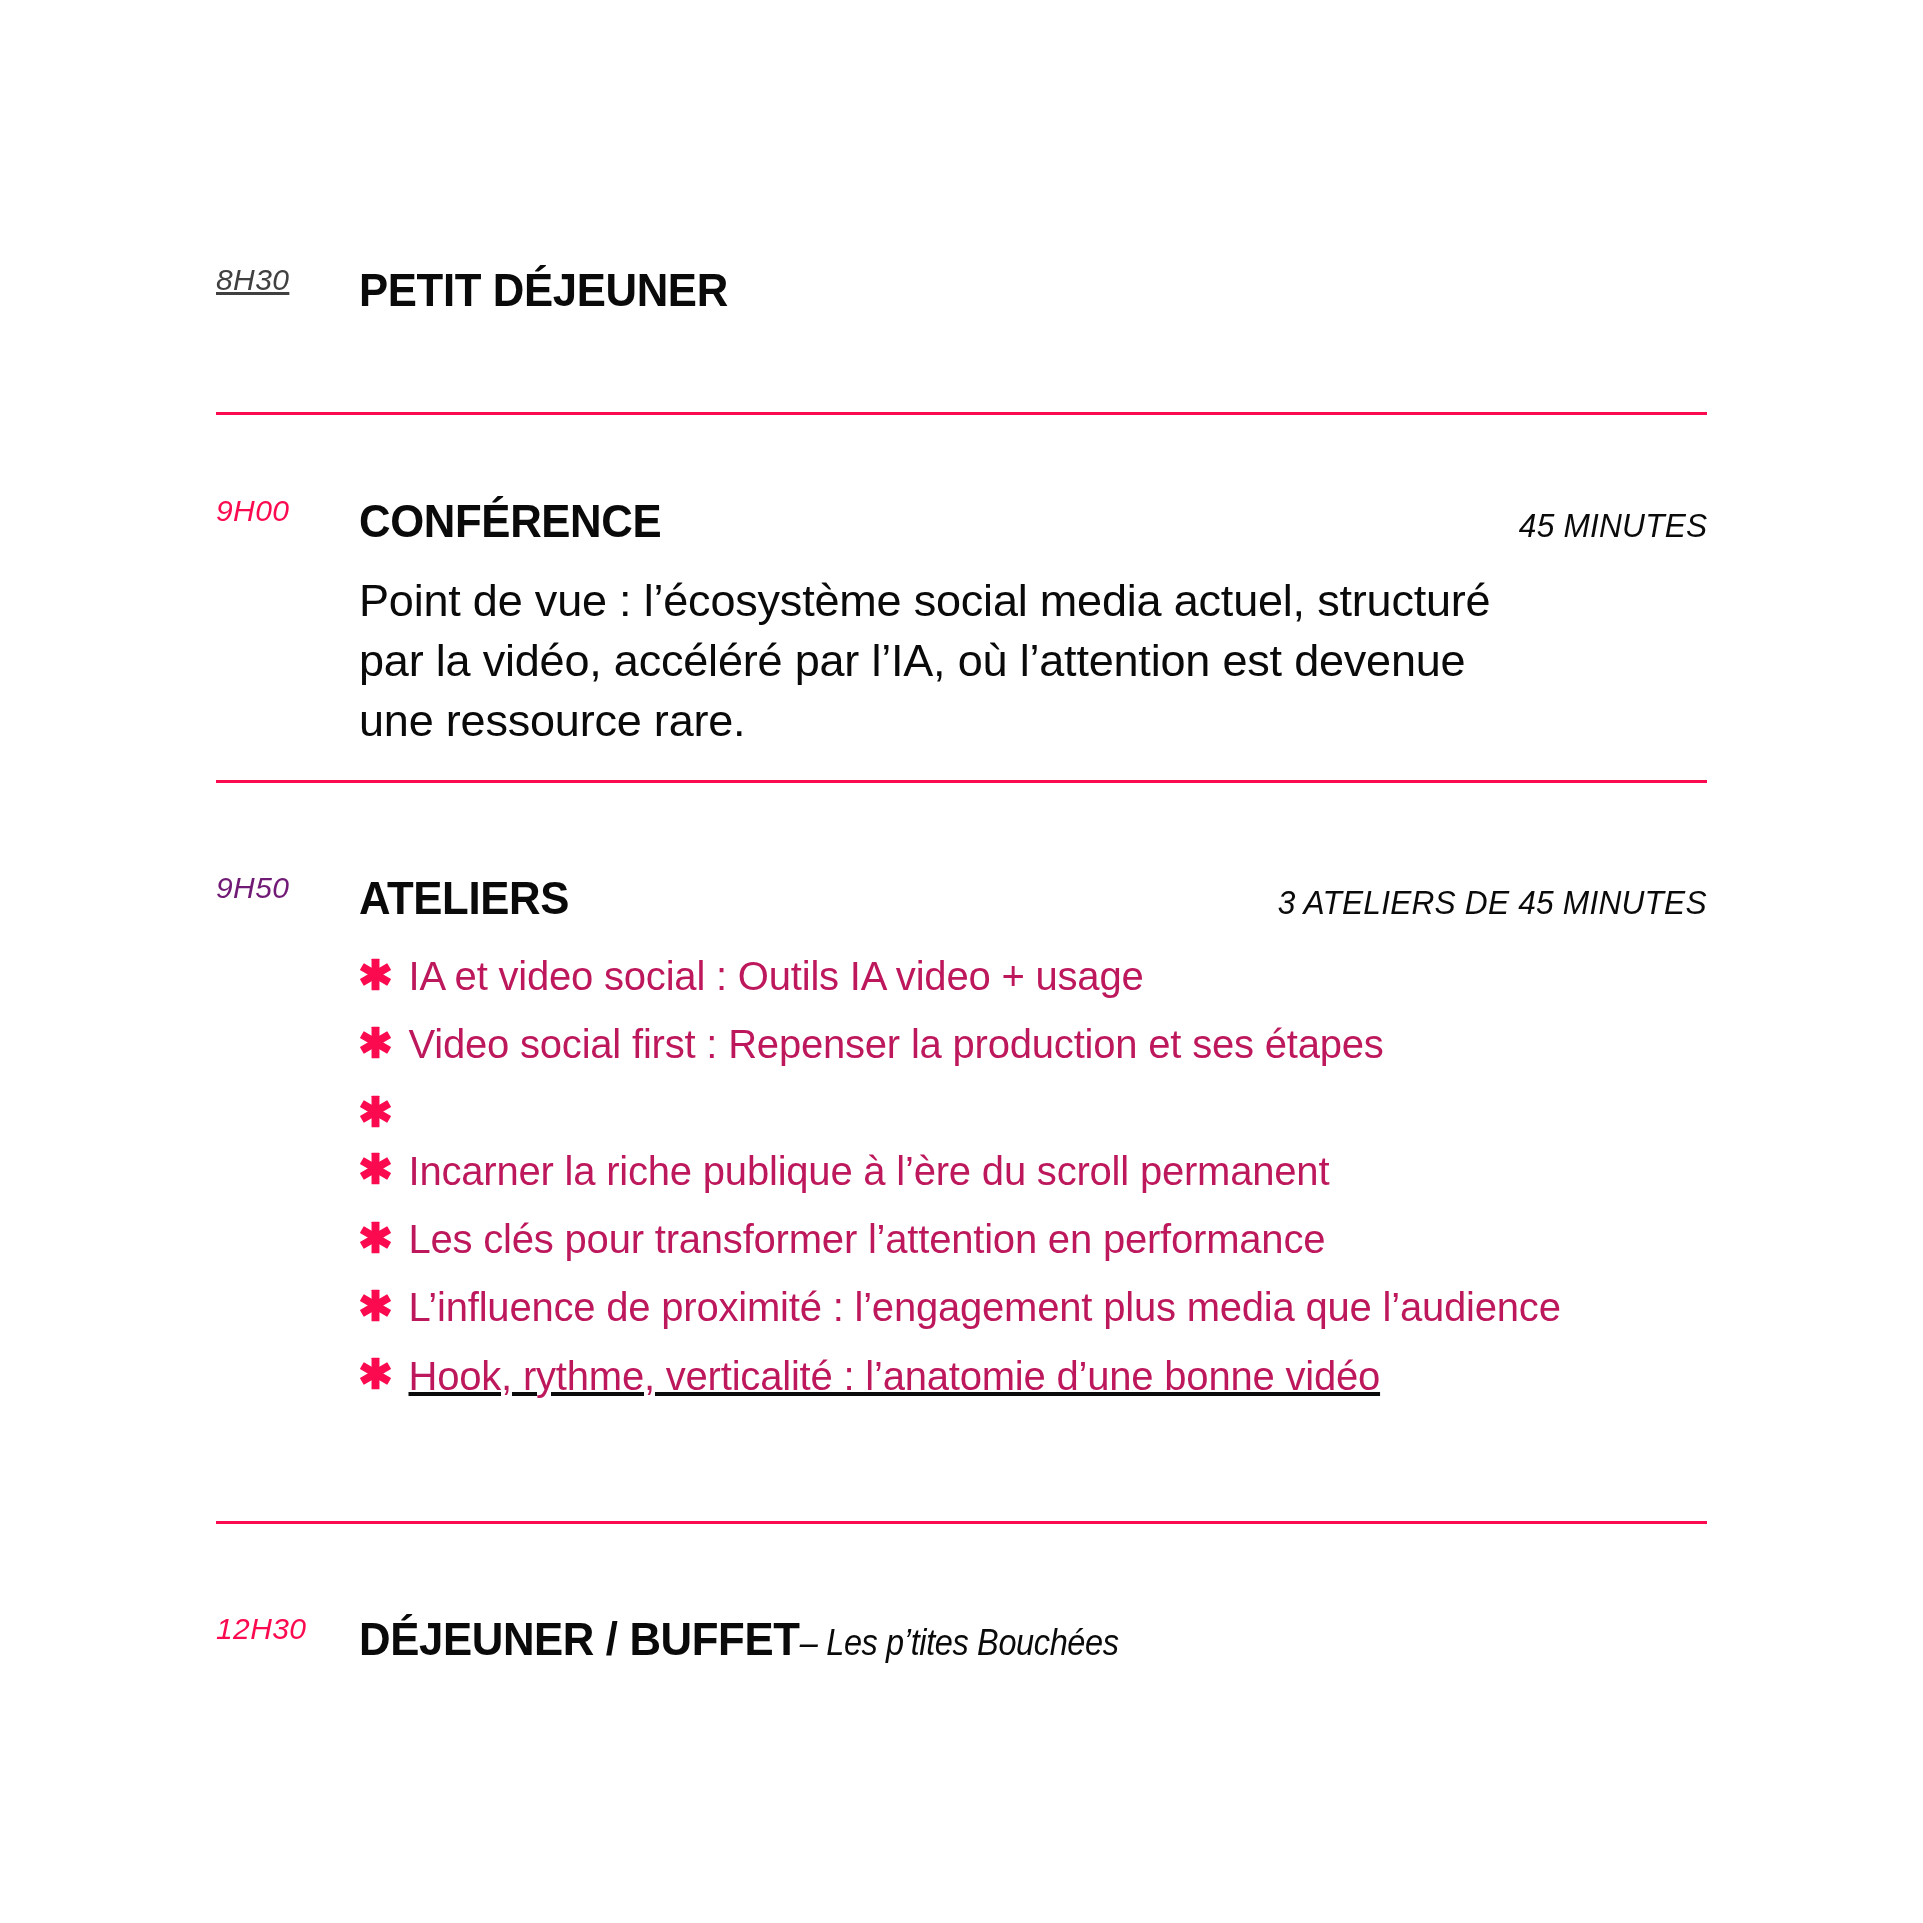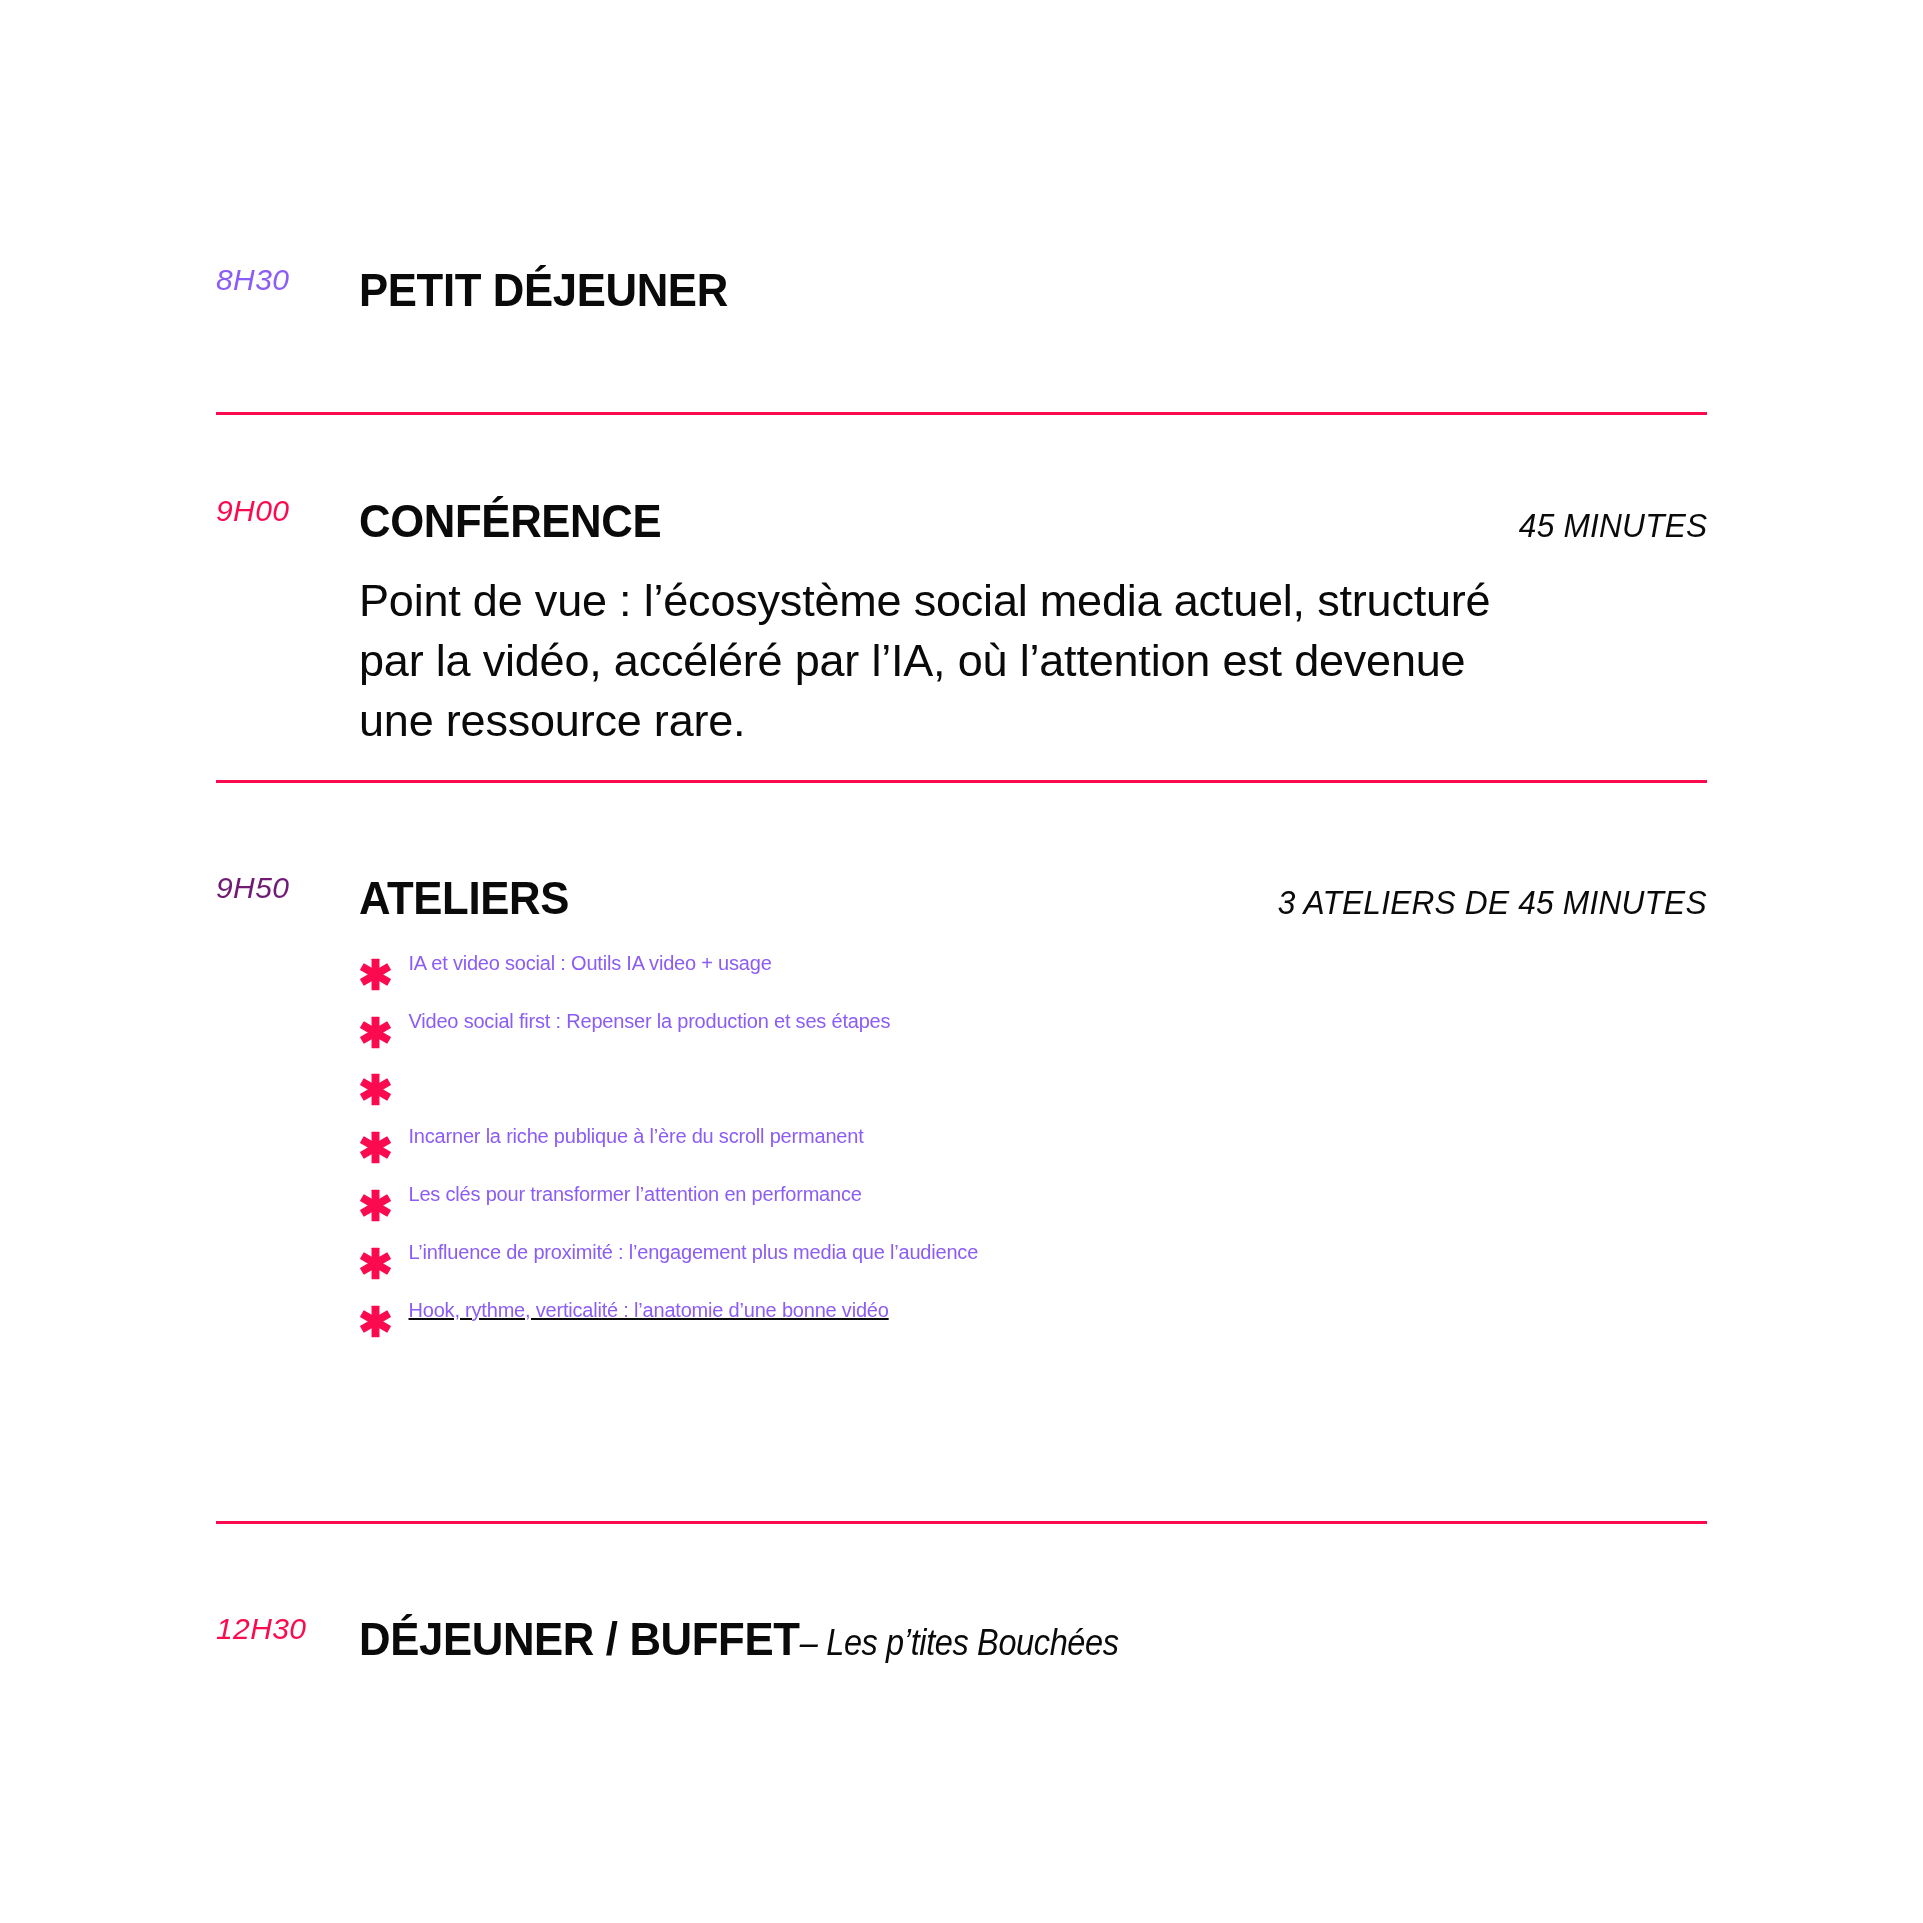--- a/index.html
+++ b/index.html
@@ -133,45 +133,45 @@
   .ast {
     flex: 0 0 auto;
     width: 33px;
     height: 33px;
     margin-right: 16.5px;
     margin-top: 6.8px;
     display: block;
   }
 
   .bullet-text {
-    font-size: 20px;
+    font-size: 40px;
     line-height: 1.26;
     font-weight: 400;
     letter-spacing: -0.2px;
-    color: #8b5cf6;
+    color: #be185d;
     max-width: 1262px;
   }
 
   
   #blk-breakfast { position: absolute; left: 216px; top: 265px; width: 1491px; }
   #div-1         { position: absolute; left: 216px; top: 412px; width: 1491px; }
   #blk-conf      { position: absolute; left: 216px; top: 496px; width: 1491px; }
   #div-2         { position: absolute; left: 216px; top: 780px; width: 1491px; }
   #blk-ateliers  { position: absolute; left: 216px; top: 873px; width: 1491px; }
   #div-3         { position: absolute; left: 216px; top: 1521px; width: 1491px; }
   #blk-lunch     { position: absolute; left: 216px; top: 1614px; width: 1491px; }
 </style>
 </head>
 <body>
 
 <div class="page">
 
   <section class="block" id="blk-breakfast">
     <div class="row-head">
-      <span class="time" style="color: #8b5cf6;">8H30</span>
+      <span class="time" style="color: #404040; text-decoration: underline;">8H30</span>
       <div class="heading-wrap">
         <h2 class="heading">PETIT DÉJEUNER</h2>
       </div>
     </div>
   </section>
 
   <hr class="divider" id="div-1" style="background: rgb(251, 10, 79);">
 
   <section class="block" id="blk-conf">
     <div class="row-head">

